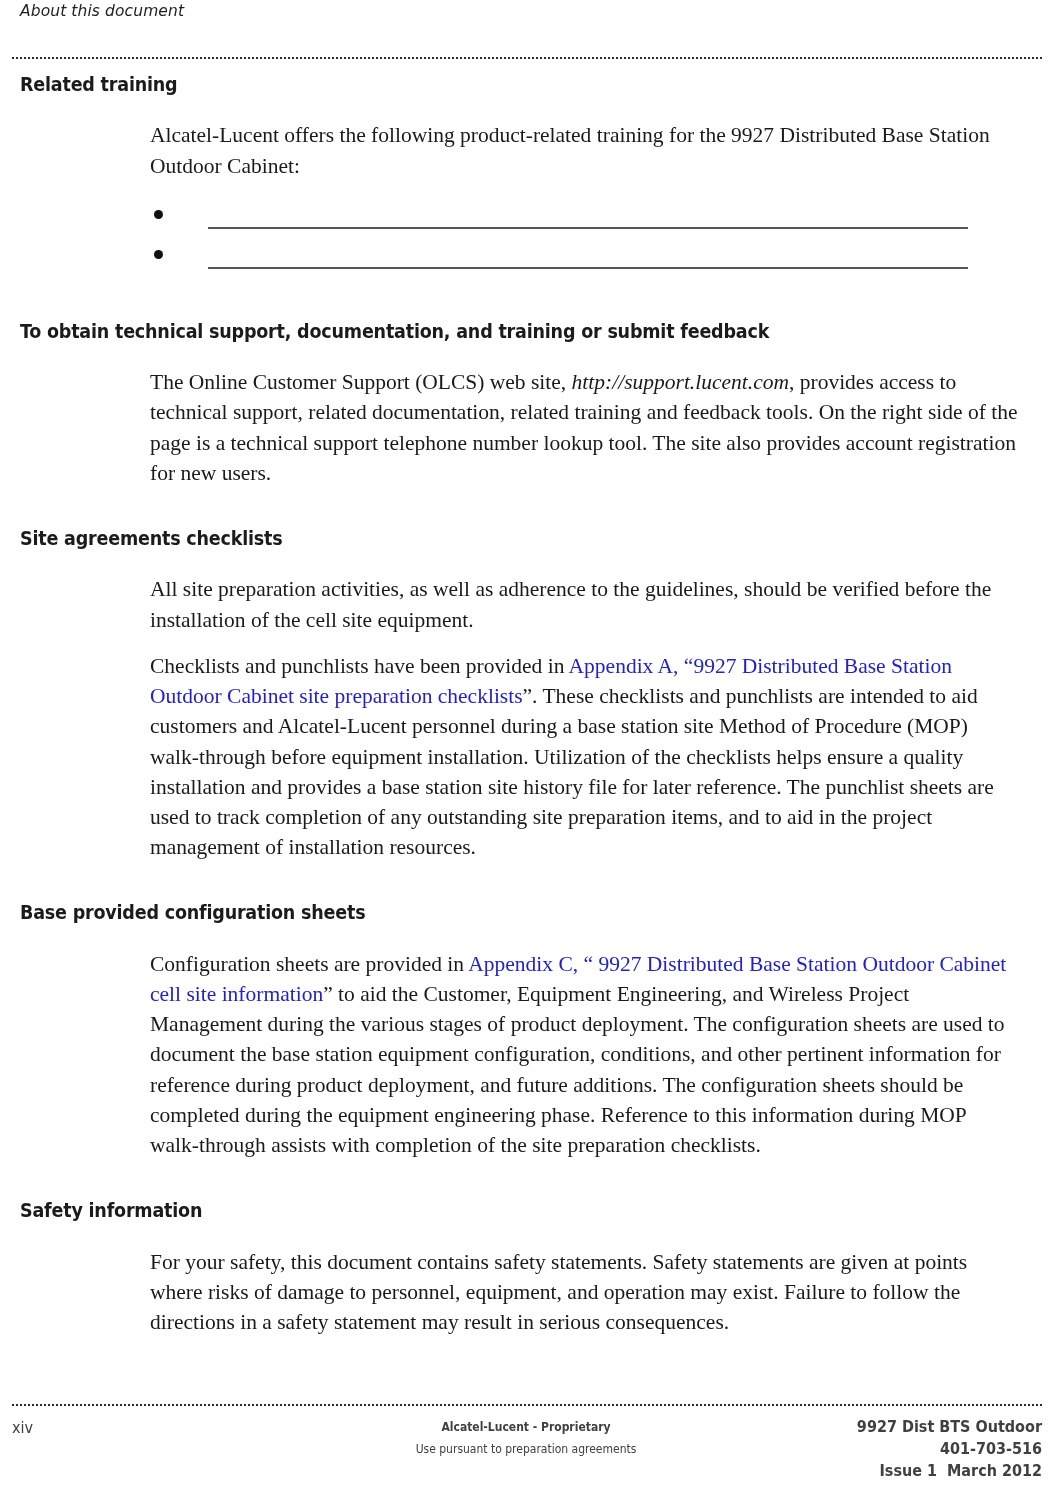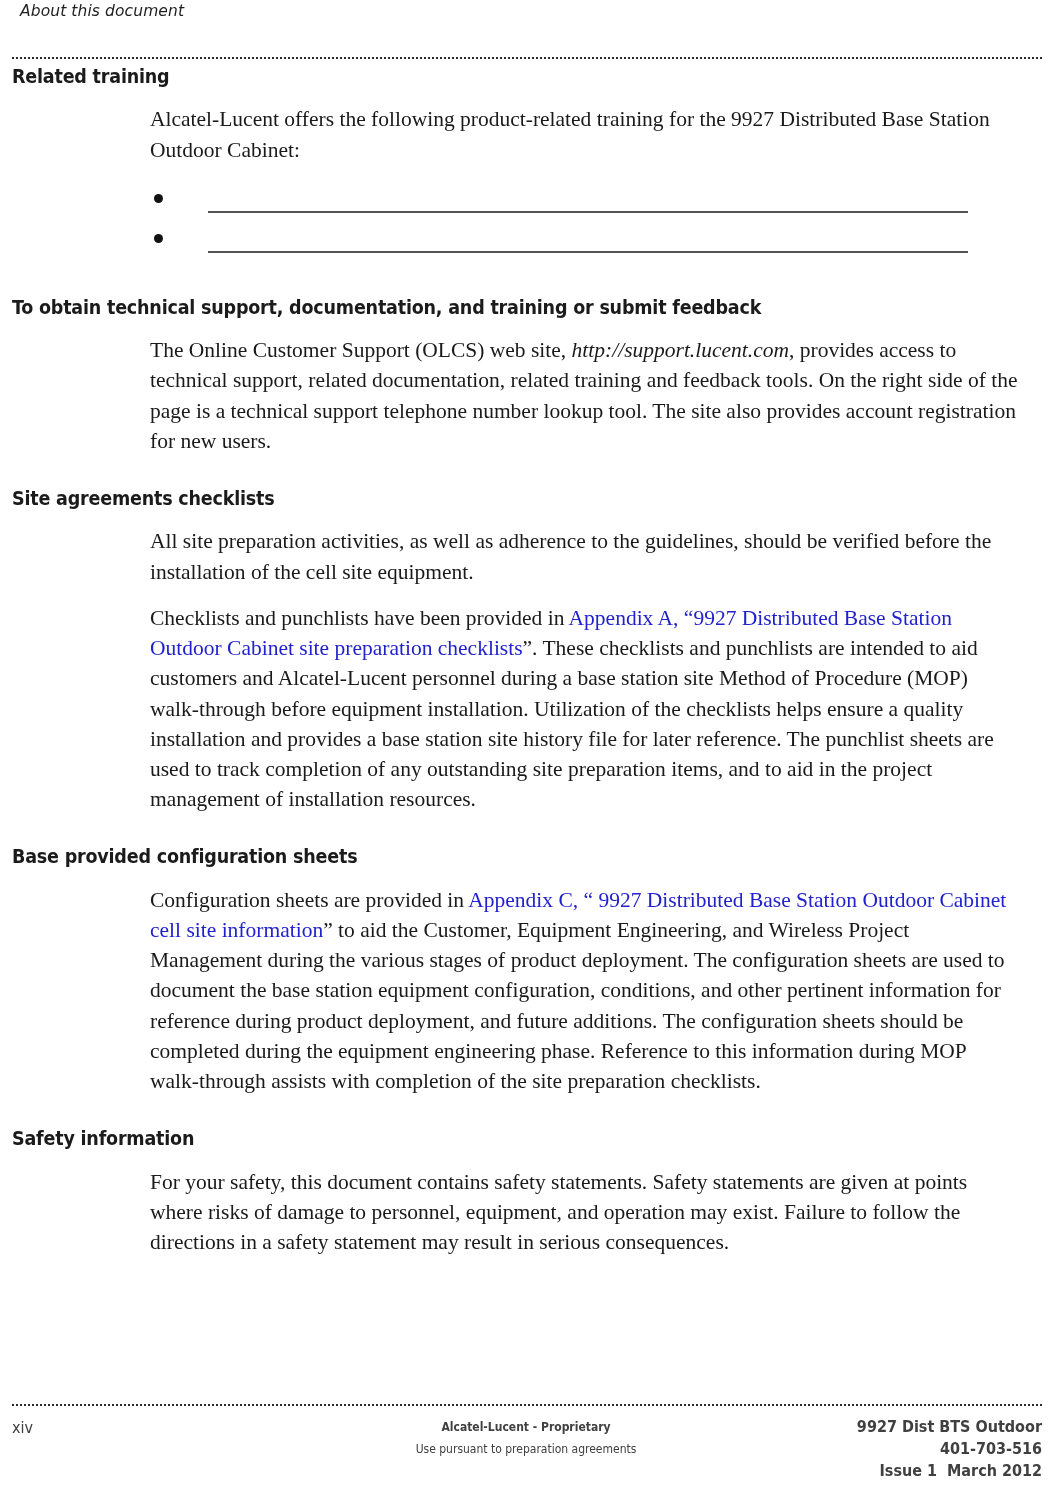--- a/index.html
+++ b/index.html
@@ -48,21 +48,21 @@
 
   
   .content {
     position: absolute;
     left: 0;
     top: 66px;
     width: 1052px;
   }
 
   h2.section-heading {
-    margin: 0;
+    margin: 8px;
     font-family: "DejaVu Sans Condensed", "Liberation Sans Narrow", "Liberation Sans", sans-serif;
     font-weight: bold;
     font-size: 19.5px;
     letter-spacing: -0.2px;
     color: #1b1b1b;
     padding-left: 12px;
     line-height: 1.15;
   }
 
   .body-block {

